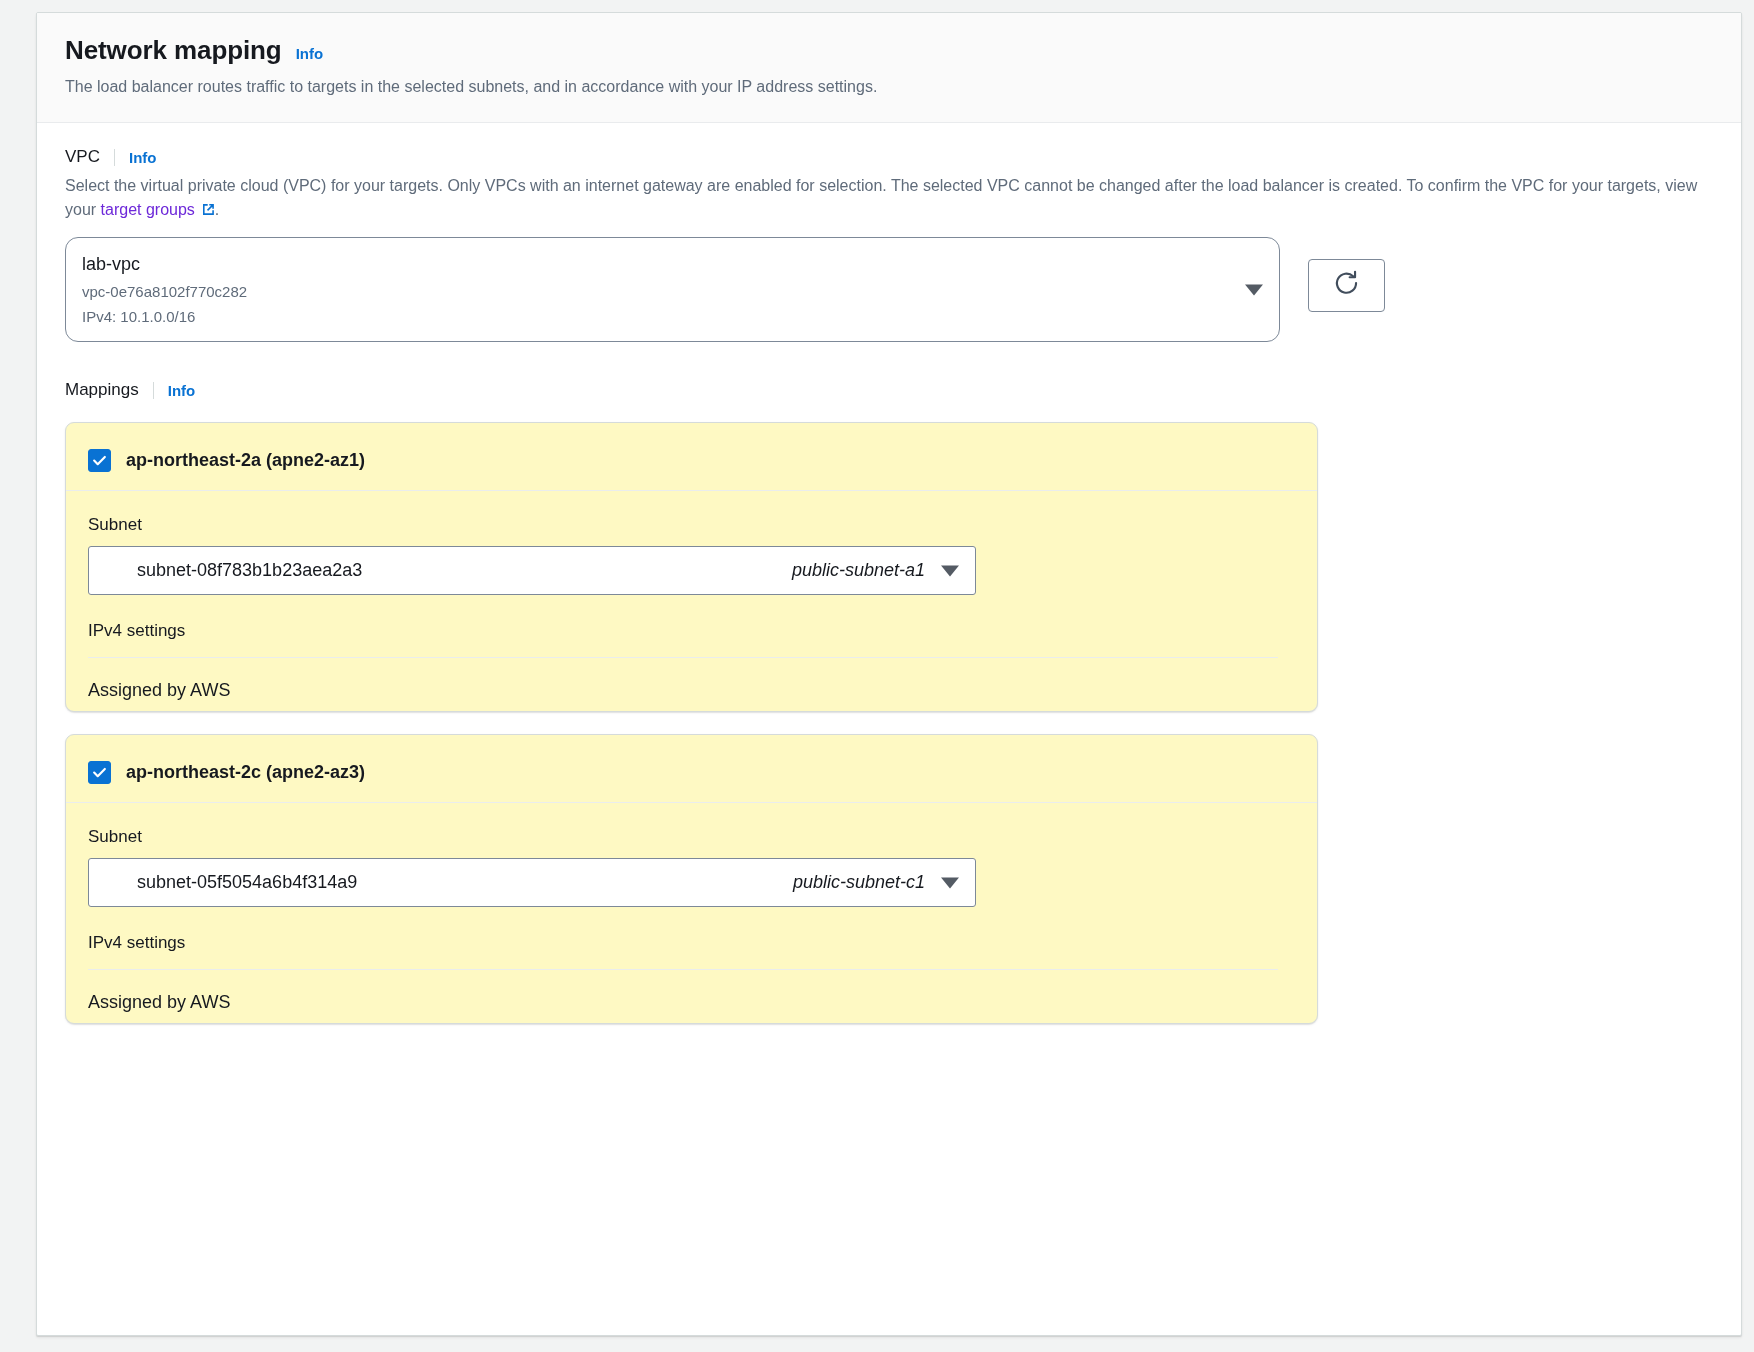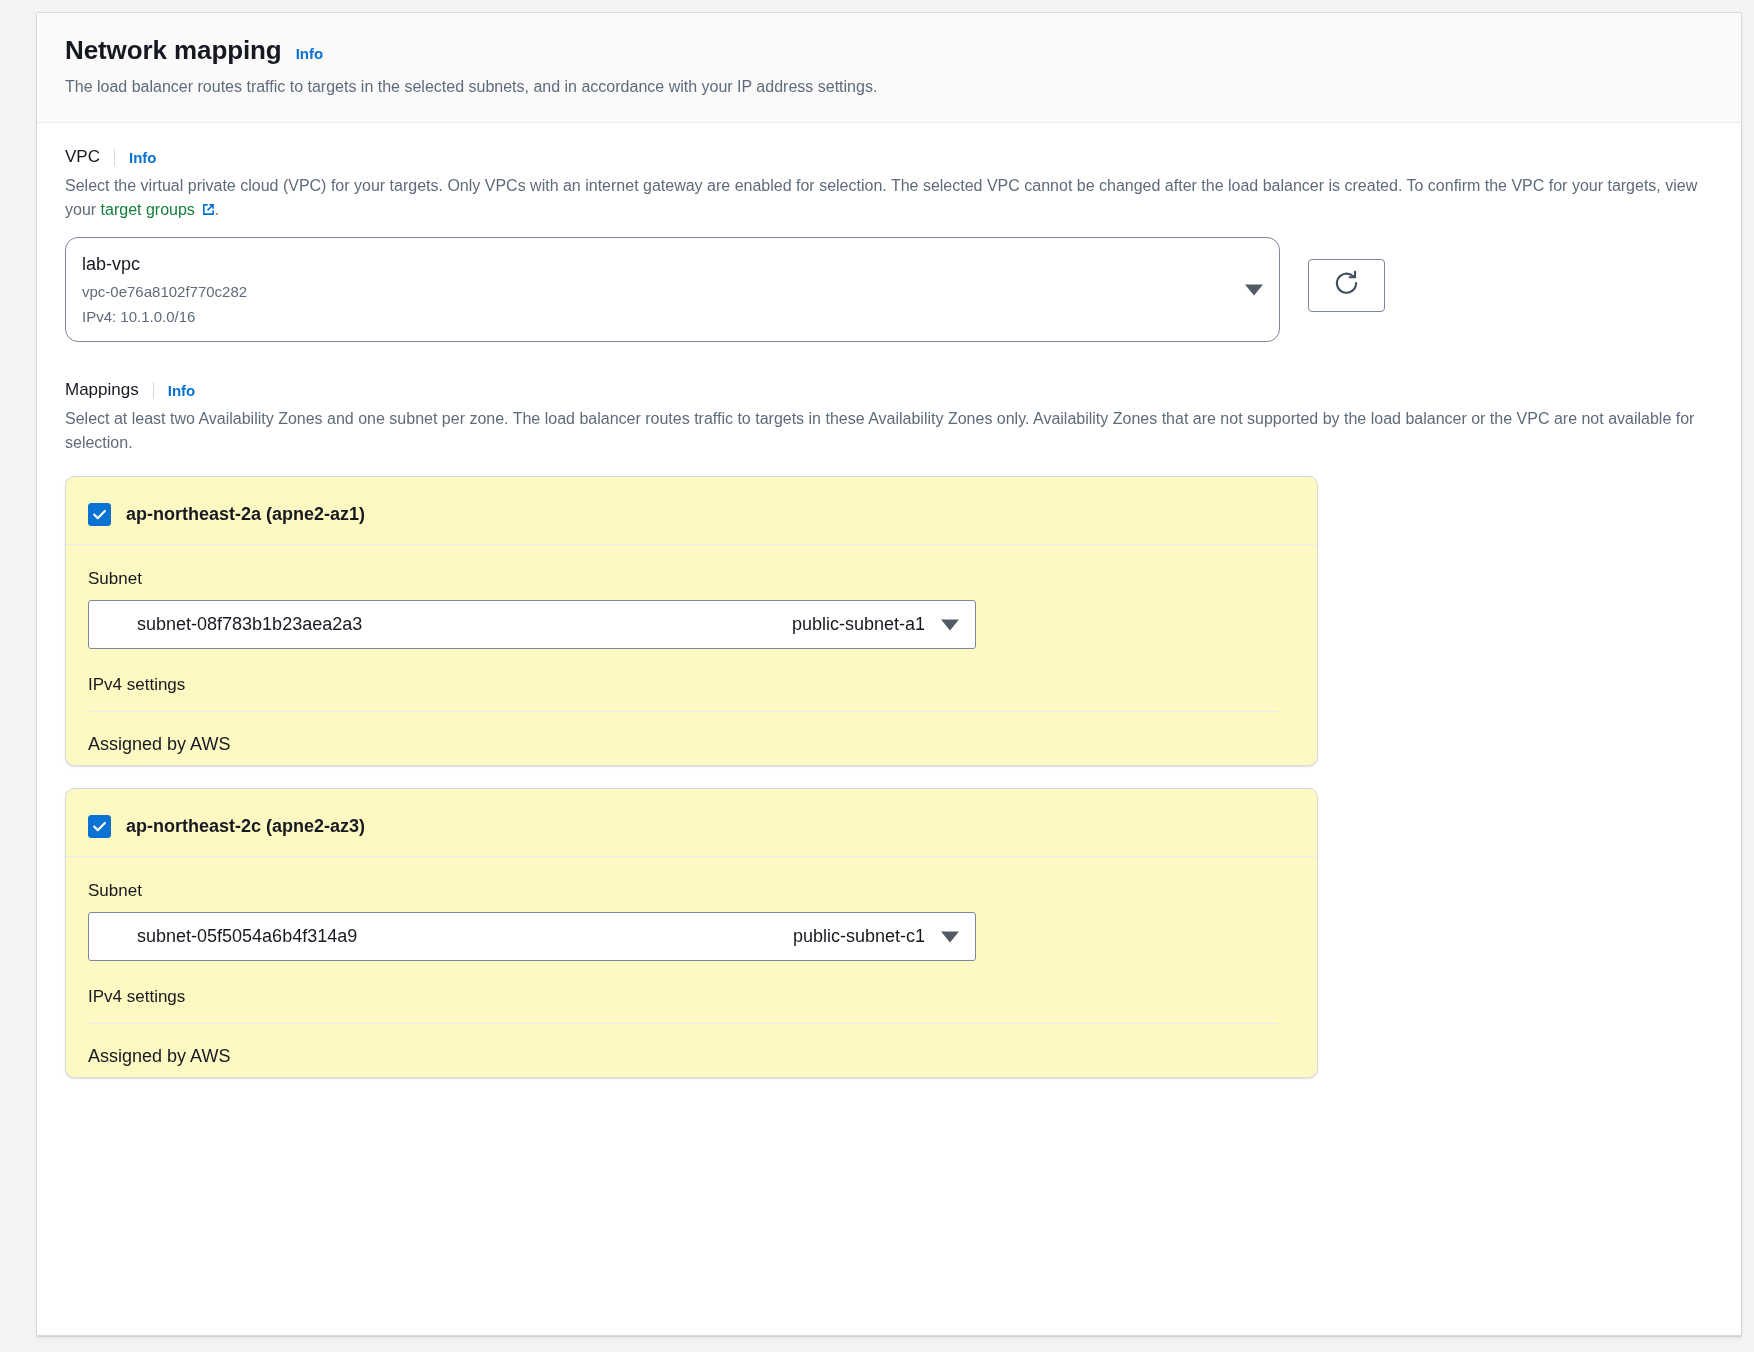--- a/index.html
+++ b/index.html
@@ -81,21 +81,21 @@
     margin-right: 14px;
   }
   .field-desc {
     margin-top: 7px;
     font-size: 16px;
     color: #5f6b7a;
     line-height: 1.47;
     max-width: 1660px;
   }
   .ext-link {
-    color: #15803d;
+    color: #6d28d9;
     text-decoration: none;
     cursor: pointer;
   }
   .ext-icon {
     display: inline-block;
     vertical-align: -2px;
     margin-left: 5px;
   }
   
   .vpc-row {
@@ -212,20 +212,21 @@
   .subnet-id {
     font-size: 18px;
     color: #16191f;
     flex: 1;
     margin-left: 32px;
   }
   .subnet-alias {
     font-size: 18px;
     color: #16191f;
     margin-right: 4px;
+    font-style: italic;
   }
   .ipv4-heading {
     margin-top: 26px;
     font-size: 17px;
     font-weight: 400;
     color: #16191f;
     padding-bottom: 16px;
     border-bottom: 1px solid #eaeded;
     width: 1190px;
   }
@@ -282,21 +283,20 @@
           </div>
         </div>
       </div>
 
       <div class="mappings-block">
         <div class="field-label-row">
           <span class="field-label">Mappings</span>
           <span class="label-sep"></span>
           <a class="info-link">Info</a>
         </div>
-        <div class="field-desc">Select at least two Availability Zones and one subnet per zone. The load balancer routes traffic to targets in these Availability Zones only. Availability Zones that are not supported by the load balancer or the VPC are not available for selection.</div>
 
         <div class="az-card">
           <div class="az-head">
             <div class="az-head-inner">
               <span class="checkbox">
                 <svg class="check-glyph" width="15" height="15" viewBox="0 0 16 16">
                     <path d="M2.3 8.1L6.1 11.9L13.7 4.2" stroke="#ffffff" stroke-width="2.3" fill="none" stroke-linecap="round" stroke-linejoin="round"></path>
                   </svg>
               </span>
               <span class="az-name">ap-northeast-2a (apne2-az1)</span>

